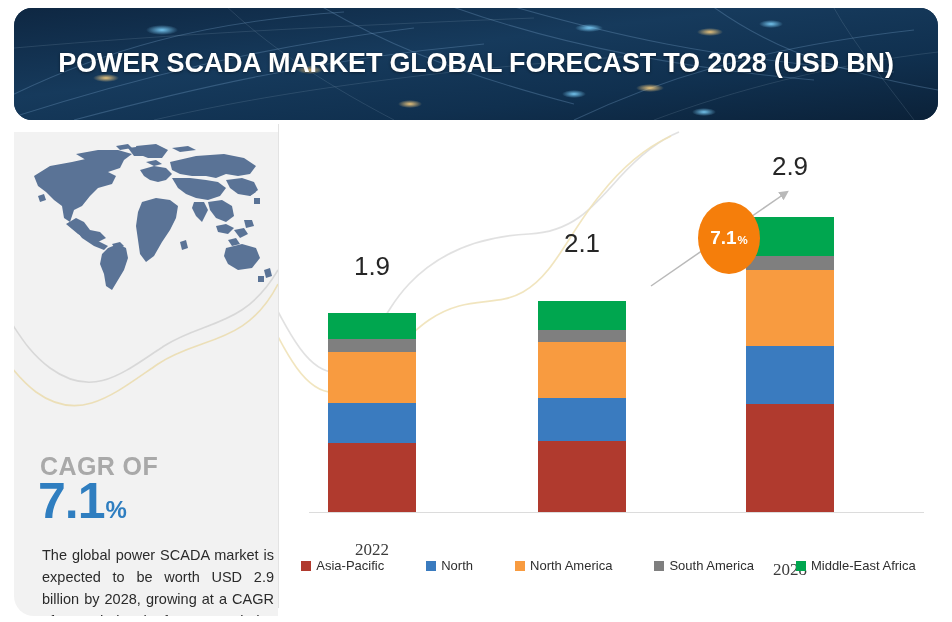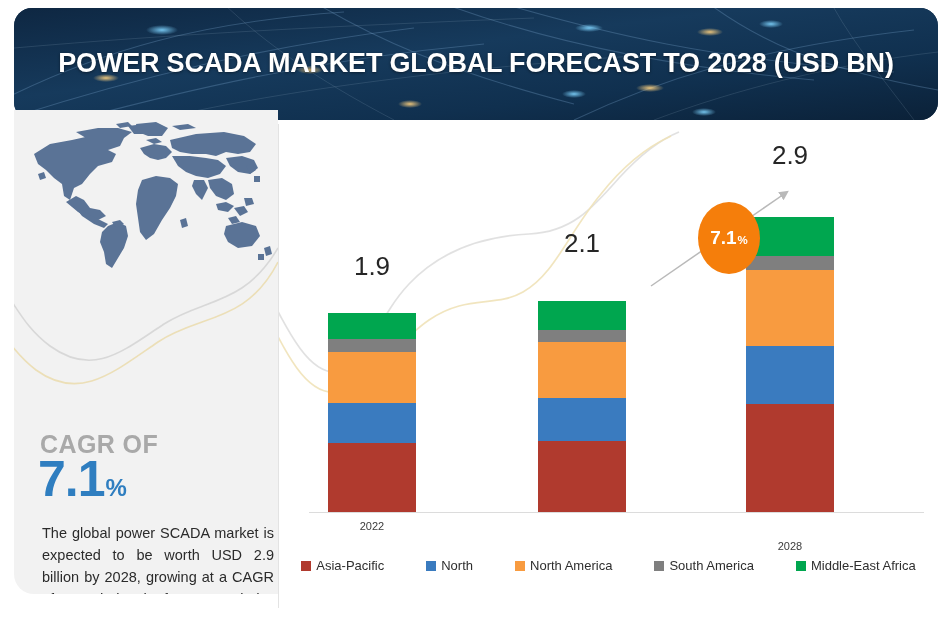--- a/index.html
+++ b/index.html
@@ -67,21 +67,21 @@
     top: 124px;
     width: 924px;
     height: 484px;
     background: #ffffff;
   }
 
   
   .sidebar {
     position: absolute;
     left: 14px;
-    top: 110px;
+    top: 132px;
     width: 264px;
     height: 484px;
     background: #f2f2f2;
     border-bottom-left-radius: 20px;
     overflow: hidden;
   }
   .sidebar-divider {
     position: absolute;
     left: 278px;
     top: 124px;
@@ -192,26 +192,26 @@
   .bar-total {
     position: absolute;
     width: 160px;
     text-align: center;
     font-size: 26px;
     color: #262626;
     font-family: "Liberation Sans", sans-serif;
   }
   .cat-label {
     position: absolute;
-    top: 396px;
+    top: 416px;
     width: 160px;
     text-align: center;
-    font-size: 11px;
+    font-size: 17px;
     color: #3b3b3b;
-    font-family: Liberation Sans, sans-serif;
+    font-family: Liberation Serif, serif;
   }
 
   
   .cagr-badge {
     position: absolute;
     left: 419px;
     top: 78px;
     width: 62px;
     height: 72px;
     border-radius: 50%;
@@ -419,21 +419,21 @@
       <div class="bar-group" style="left:259px;">
         <div class="bar">
           <div class="seg" style="height:29px;background:#00a64f;"></div>
           <div class="seg" style="height:12px;background:#7f7f7f;"></div>
           <div class="seg" style="height:56px;background:#f89b40;"></div>
           <div class="seg" style="height:43px;background:#3a7bbf;"></div>
           <div class="seg" style="height:71px;background:#b03a2e;"></div>
         </div>
       </div>
 
-      <div class="bar-total" style="left:431px; top:16px;">2.9</div>
+      <div class="bar-total" style="left:431px; top:27px;">2.9</div>
       <div class="bar-group" style="left:467px;">
         <div class="bar">
           <div class="seg" style="height:39px;background:#00a64f;"></div>
           <div class="seg" style="height:14px;background:#7f7f7f;"></div>
           <div class="seg" style="height:76px;background:#f89b40;"></div>
           <div class="seg" style="height:58px;background:#3a7bbf;"></div>
           <div class="seg" style="height:108px;background:#b03a2e;"></div>
         </div>
       </div>
       <div class="cat-label" style="left:431px;margin-top:20px;">2028</div>

